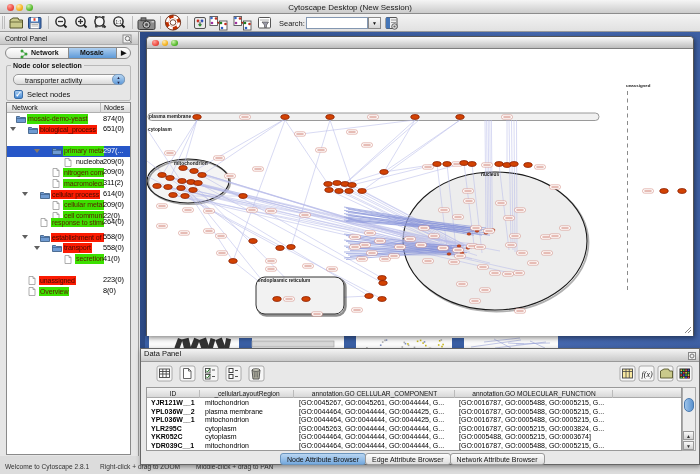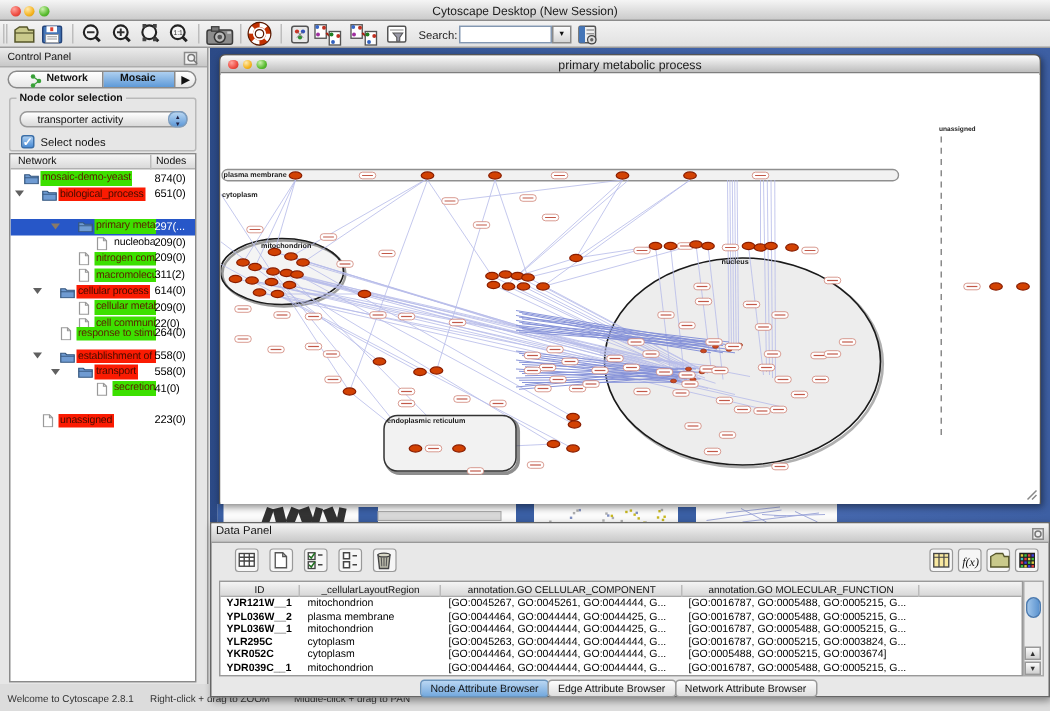--- a/index.html
+++ b/index.html
@@ -305,20 +305,28 @@
           <span class="cnt">41(0)</span>
         </div>
 <div class="trow" style="top:172.2px;">
           <svg class="page" style="left:21px" viewBox="0 0 8 9">
             <path d="M1 0.5 L5 0.5 L7 2.5 L7 8.5 L1 8.5 Z" fill="#fff" stroke="#999" stroke-width="0.8"></path>
             <path d="M5 0.5 L5 2.5 L7 2.5" fill="none" stroke="#999" stroke-width="0.8"></path>
           </svg>
           <span class="lab r" style="left:32px;max-width:65px">unassigned</span>
           <span class="cnt">223(0)</span>
         </div>
+<div class="trow" style="top:183.0px;">
+          <svg class="page" style="left:21px" viewBox="0 0 8 9">
+            <path d="M1 0.5 L5 0.5 L7 2.5 L7 8.5 L1 8.5 Z" fill="#fff" stroke="#999" stroke-width="0.8"></path>
+            <path d="M5 0.5 L5 2.5 L7 2.5" fill="none" stroke="#999" stroke-width="0.8"></path>
+          </svg>
+          <span class="lab g" style="left:32px;max-width:65px">Overview</span>
+          <span class="cnt">8(0)</span>
+        </div>
   </div>
  </div>
  <div id="desktop">
   <div id="band"><svg width="413" height="15">
           <rect x="0" y="0" width="413" height="15" fill="#fbfbfb"></rect>
 <rect x="31" y="2.5" width="5" height="10.5" fill="#333" transform="rotate(20 33.5 8)"></rect>
 <rect x="38" y="2.5" width="7" height="10.5" fill="#333" transform="rotate(-14 41.5 8)"></rect>
 <rect x="47" y="2.5" width="6" height="10.5" fill="#333" transform="rotate(22 50.0 8)"></rect>
 <rect x="55" y="2.5" width="8" height="10.5" fill="#333" transform="rotate(-20 59.0 8)"></rect>
 <rect x="64" y="2.5" width="5" height="10.5" fill="#333" transform="rotate(16 66.5 8)"></rect>
@@ -362,21 +370,20 @@
 <line x1="376" y1="4" x2="326" y2="11" stroke="#9aa4d8" stroke-width="0.6"></line>
 <line x1="350" y1="12" x2="401" y2="6" stroke="#9aa4d8" stroke-width="0.6"></line>
 <line x1="363" y1="7" x2="379" y2="8" stroke="#9aa4d8" stroke-width="0.6"></line>
 <line x1="371" y1="8" x2="405" y2="7" stroke="#9aa4d8" stroke-width="0.6"></line>
         </svg></div>
   <div id="netwin">
    <div id="nw-title">
     <div class="light" style="left:5px;top:2.5px;width:6.5px;height:6.5px;background:radial-gradient(circle at 35% 30%,#ffa39c,#ee4b40 60%,#b93228)"></div>
     <div class="light" style="left:14.5px;top:2.5px;width:6.5px;height:6.5px;background:radial-gradient(circle at 35% 30%,#ffeab0,#f5b31e 60%,#c98f16)"></div>
     <div class="light" style="left:24px;top:2.5px;width:6.5px;height:6.5px;background:radial-gradient(circle at 35% 30%,#cdf2ae,#58bb2f 60%,#3d9120)"></div>
-    <div class="t">primary metabolic process</div>
    </div>
    <div id="nw-canvas"><svg width="546" height="286">
             <rect x="0" y="0" width="546" height="286" fill="#fff"></rect>
 <rect x="1" y="63" width="451" height="7.5" rx="3.7" fill="#f1f1f1" stroke="#8f8f8f" stroke-width="0.9"></rect>
 <ellipse cx="41" cy="131" rx="41" ry="22" fill="#f4f4f4" stroke="#1a1a1a" stroke-width="1.1"></ellipse>
 <ellipse cx="42.3" cy="132.3" rx="41" ry="22" fill="none" stroke="rgba(40,40,40,0.45)" stroke-width="1.6"></ellipse>
 <ellipse cx="349.5" cy="192.5" rx="92" ry="69" fill="none" stroke="rgba(30,30,30,0.35)" stroke-width="1.8"></ellipse>
 <ellipse cx="348" cy="191" rx="92" ry="69" fill="#ededed" stroke="#1a1a1a" stroke-width="1.1"></ellipse>
 <line x1="36.0" y1="118.0" x2="308.0" y2="200.0" stroke="#b7bce9" stroke-width="0.55"></line>
 <line x1="47.0" y1="121.0" x2="311.0" y2="203.0" stroke="#b7bce9" stroke-width="0.55"></line>

